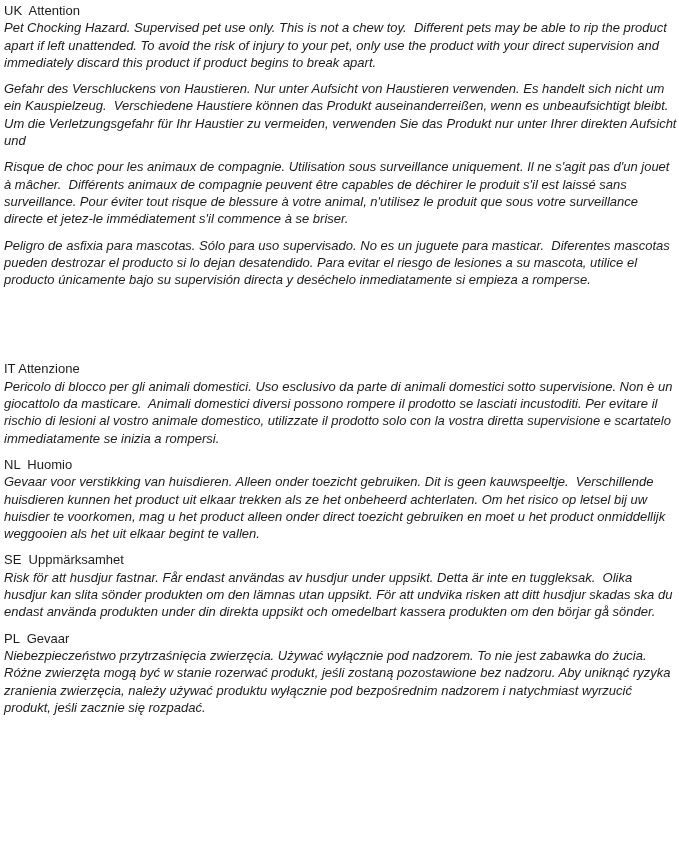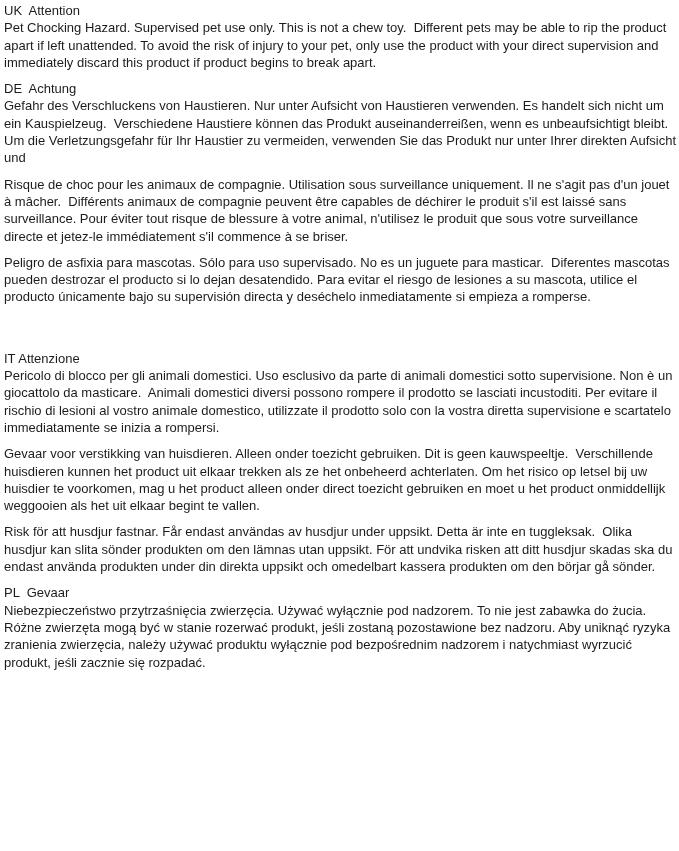--- a/index.html
+++ b/index.html
@@ -16,64 +16,66 @@
     font-family: "Liberation Sans", "DejaVu Sans", sans-serif;
     font-size: 13px;
     line-height: 17.3px;
     color: #1c1c1c;
     overflow: hidden;
   }
   .section {
     margin: 0 0 9px 0;
   }
   .section.extra-gap {
-    margin-top: 44px;
+    margin-top: 72px;
   }
   .section-heading {
     font-weight: normal;
     white-space: pre-wrap;
   }
   .section-body {
     white-space: pre-wrap;
     margin: 0;
+    font-style: italic;
   }
 </style>
 </head>
 <body>
 
 <div class="page">
 
   <div class="section">
     <div class="section-heading">UK  Attention</div>
     <div class="section-body">Pet Chocking Hazard. Supervised pet use only. This is not a chew toy.  Different pets may be able to rip the product apart if left unattended. To avoid the risk of injury to your pet, only use the product with your direct supervision and immediately discard this product if product begins to break apart.</div>
   </div>
 
   <div class="section">
-    <div class="section-heading">DE  Achtung</div>
     <div class="section-body">Gefahr des Verschluckens von Haustieren. Nur unter Aufsicht von Haustieren verwenden. Es handelt sich nicht um ein Kauspielzeug.  Verschiedene Haustiere können das Produkt auseinanderreißen, wenn es unbeaufsichtigt bleibt. Um die Verletzungsgefahr für Ihr Haustier zu vermeiden, verwenden Sie das Produkt nur unter Ihrer direkten Aufsicht und</div>
   </div>
 
   <div class="section">
     <div class="section-body">Risque de choc pour les animaux de compagnie. Utilisation sous surveillance uniquement. Il ne s'agit pas d'un jouet à mâcher.  Différents animaux de compagnie peuvent être capables de déchirer le produit s'il est laissé sans surveillance. Pour éviter tout risque de blessure à votre animal, n'utilisez le produit que sous votre surveillance directe et jetez-le immédiatement s'il commence à se briser.</div>
   </div>
 
   <div class="section">
     <div class="section-body">Peligro de asfixia para mascotas. Sólo para uso supervisado. No es un juguete para masticar.  Diferentes mascotas pueden destrozar el producto si lo dejan desatendido. Para evitar el riesgo de lesiones a su mascota, utilice el producto únicamente bajo su supervisión directa y deséchelo inmediatamente si empieza a romperse.</div>
   </div>
 
   <div class="section extra-gap">
     <div class="section-heading">IT Attenzione</div>
     <div class="section-body">Pericolo di blocco per gli animali domestici. Uso esclusivo da parte di animali domestici sotto supervisione. Non è un giocattolo da masticare.  Animali domestici diversi possono rompere il prodotto se lasciati incustoditi. Per evitare il rischio di lesioni al vostro animale domestico, utilizzate il prodotto solo con la vostra diretta supervisione e scartatelo immediatamente se inizia a rompersi.</div>
   </div>
 
   <div class="section">
+    <div class="section-heading">NL  Huomio</div>
     <div class="section-body">Gevaar voor verstikking van huisdieren. Alleen onder toezicht gebruiken. Dit is geen kauwspeeltje.  Verschillende huisdieren kunnen het product uit elkaar trekken als ze het onbeheerd achterlaten. Om het risico op letsel bij uw huisdier te voorkomen, mag u het product alleen onder direct toezicht gebruiken en moet u het product onmiddellijk weggooien als het uit elkaar begint te vallen.</div>
   </div>
 
   <div class="section">
+    <div class="section-heading">SE  Uppmärksamhet</div>
     <div class="section-body">Risk för att husdjur fastnar. Får endast användas av husdjur under uppsikt. Detta är inte en tuggleksak.  Olika husdjur kan slita sönder produkten om den lämnas utan uppsikt. För att undvika risken att ditt husdjur skadas ska du endast använda produkten under din direkta uppsikt och omedelbart kassera produkten om den börjar gå sönder.</div>
   </div>
 
   <div class="section">
     <div class="section-heading">PL  Gevaar</div>
     <div class="section-body">Niebezpieczeństwo przytrzaśnięcia zwierzęcia. Używać wyłącznie pod nadzorem. To nie jest zabawka do żucia.  Różne zwierzęta mogą być w stanie rozerwać produkt, jeśli zostaną pozostawione bez nadzoru. Aby uniknąć ryzyka zranienia zwierzęcia, należy używać produktu wyłącznie pod bezpośrednim nadzorem i natychmiast wyrzucić produkt, jeśli zacznie się rozpadać.</div>
   </div>
 
 </div>
 

